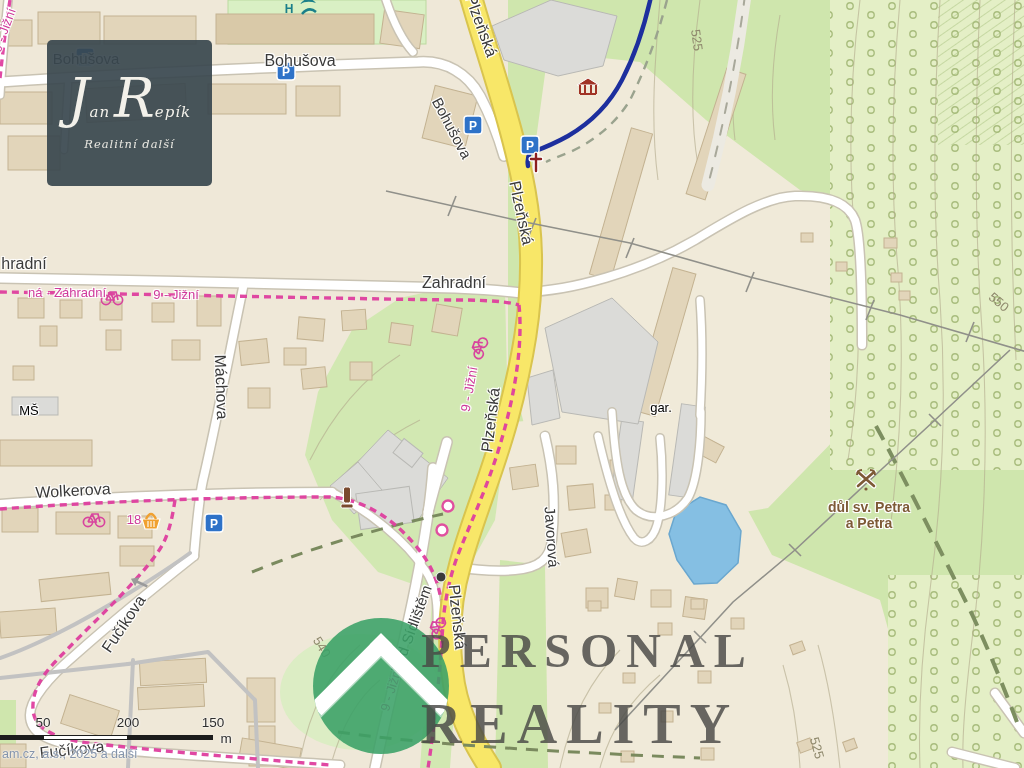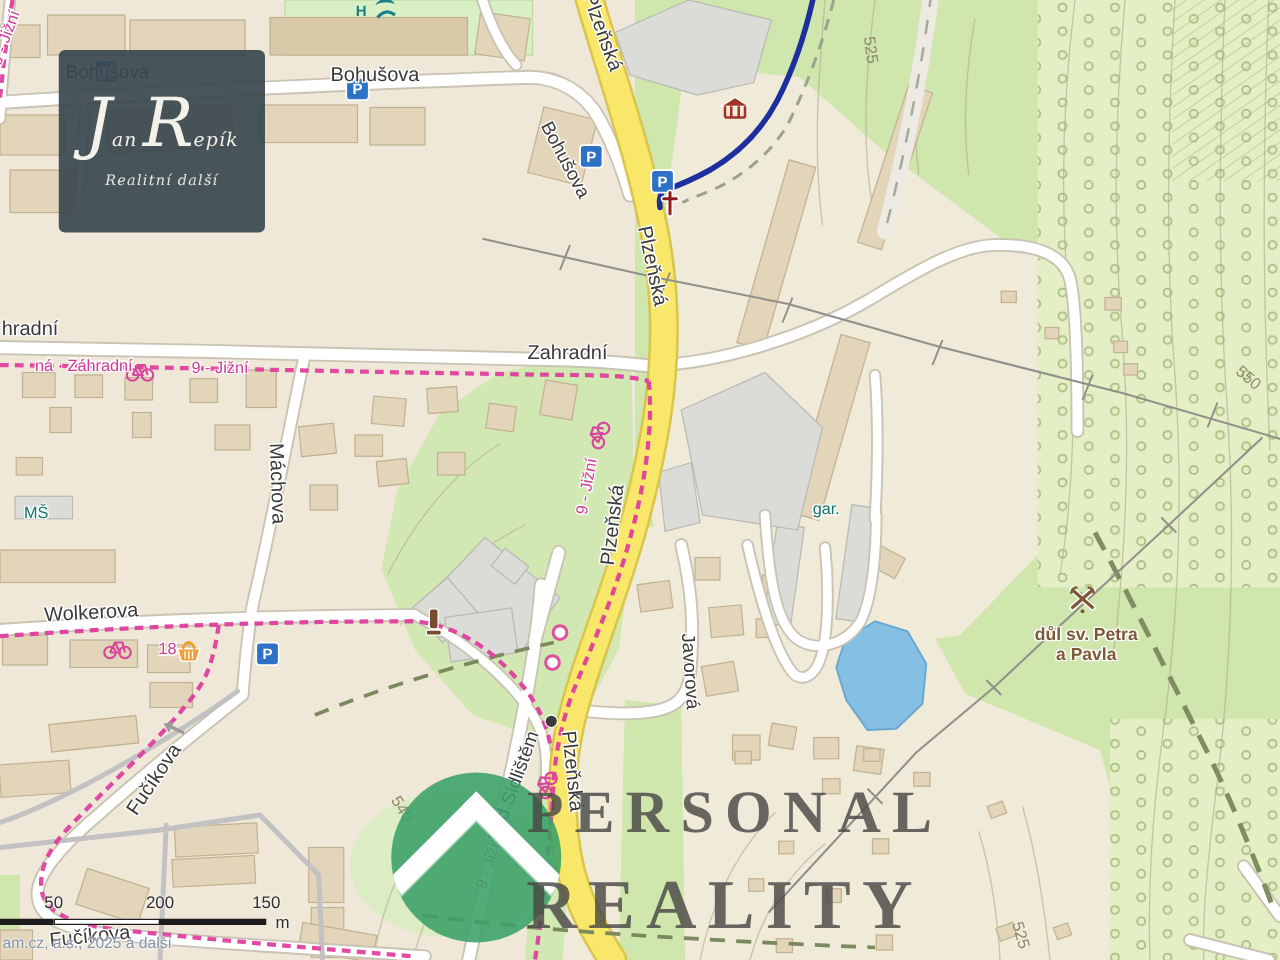--- a/index.html
+++ b/index.html
@@ -7,21 +7,21 @@
          font-family:"Liberation Sans",sans-serif;}
   #map-svg{position:absolute;left:0;top:0;}
   
   .lbl{position:absolute;transform:translate(-50%,-50%) rotate(var(--r,0deg));
        font:15px "Liberation Sans",sans-serif;color:#3a3a3a;white-space:nowrap;z-index:20;
        text-shadow:-1px -1px 0 rgba(255,255,255,.95),1px -1px 0 rgba(255,255,255,.95),
                    -1px 1px 0 rgba(255,255,255,.95),1px 1px 0 rgba(255,255,255,.95),0 0 3px #fff;}
   .big{font-size:16px;}
   .pink{color:#cf3a9b;font-size:13px;}
   .contour{color:#8f896d;font-size:13px;text-shadow:none;}
-  .grayl{color:#0f766e;font-size:13px;}
+  .grayl{color:#000000;font-size:13px;}
   .brown{color:#7d5a36;font-weight:bold;font-size:14px;}
   .attr{position:absolute;left:2px;top:747px;font-size:12.5px;color:#8494ab;z-index:62;
         text-shadow:0 0 2px #fff,0 0 2px #fff;}
   
   .sb{position:absolute;z-index:60;}
   .sb-seg{position:absolute;height:5px;top:735px;}
   .sb-black{background:#1c1c1c;}
   .sb-white{background:#fff;border:1px solid #1c1c1c;box-sizing:border-box;}
   .sb-lbl{position:absolute;transform:translate(-50%,-50%);font-size:13.5px;color:#2e2e2e;z-index:60;
           text-shadow:0 0 2px #fff,0 0 3px #fff;text-align:right;}
@@ -388,21 +388,21 @@
       <div class="lbl pink" style="left: 4px; top: 30px; --r: -70deg;">9 - Jižní</div>
       <div class="lbl big" style="left: 221px; top: 387px; --r: 88deg;">Máchova</div>
       <div class="lbl big" style="left: 73px; top: 491px; --r: -3deg;">Wolkerova</div>
       <div class="lbl big" style="left: 124px; top: 624px; --r: -56deg;">Fučíkova</div>
       <div class="lbl big" style="left: 72px; top: 750px; --r: -6deg;">Fučíkova</div>
       <div class="lbl" style="left: 552px; top: 537px; --r: 86deg;">Javorová</div>
       <div class="lbl" style="left: 411px; top: 629px; --r: -70deg;">Pod Sídlištěm</div>
       <div class="lbl grayl" style="left: 29px; top: 410px; --r: 0deg;">MŠ</div>
       <div class="lbl grayl" style="left: 661px; top: 407px; --r: 0deg;">gar.</div>
       <div class="lbl brown" style="left: 869px; top: 507px; --r: 0deg;">důl sv. Petra</div>
-      <div class="lbl brown" style="left: 869px; top: 523px; --r: 0deg;">a Pavla</div>
+      <div class="lbl brown" style="left: 869px; top: 523px; --r: 0deg;">a Petra</div>
       <div class="lbl contour" style="left: 697px; top: 40px; --r: 82deg;">525</div>
       <div class="lbl contour" style="left: 999px; top: 302px; --r: 40deg;">550</div>
       <div class="lbl contour" style="left: 817px; top: 748px; --r: 74deg;">525</div>
       <div class="lbl contour" style="left: 322px; top: 647px; --r: 58deg;">540</div>
       <div class="lbl pink" style="left: 134px; top: 519px; --r: 0deg;">18</div>
       <div class="lbl grayl" style="--r: 0deg; color: rgb(27, 127, 138); font-weight: bold; font-size: 12px; left: 289px; top: 9px; text-shadow: none;">H</div>
     </div>
 
 <div class="sb">
   <div class="sb-seg sb-black" style="left:0;width:43px"></div>

